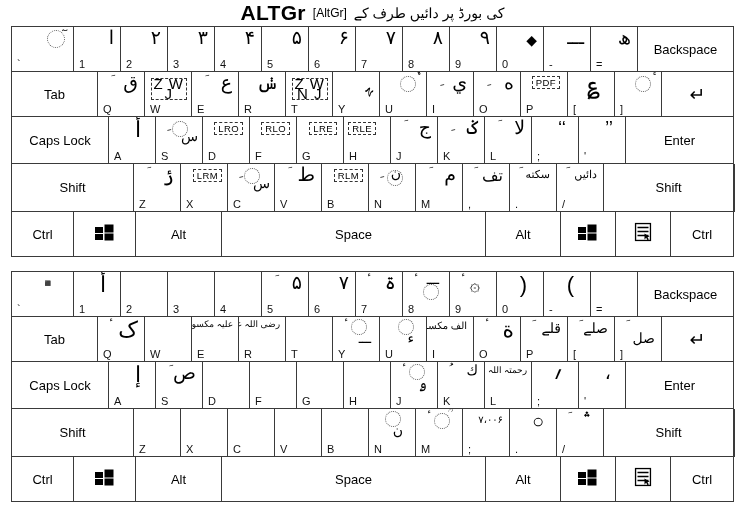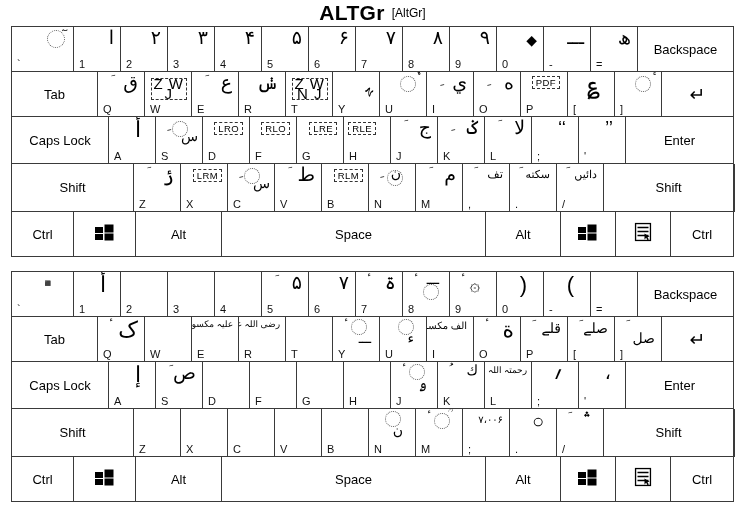--- a/index.html
+++ b/index.html
@@ -132,20 +132,21 @@
   .gear{position:absolute;right:16px;top:4px;font-size:18px;line-height:1;}
 
   .gap{height:14px;}
 </style>
 </head>
 <body>
 
 <div class="page">
 
   <div class="urdu-note">
+    <span class="ur">کی بورڈ پر دائیں طرف کے</span>
     <span class="brk">[AltGr]</span>
     <span class="big">ALTGr</span>
   </div>
 
   <div class="kbd">
 
     <div class="krow row-num">
       <div class="key" style="width:62px">
         <span class="base">`</span>
         <span class="dotc"></span>
@@ -366,21 +367,21 @@
         <span class="altgr mid" style="right:14px;top:2px">ن</span>
       </div>
       <div class="key" style="width:47px">
         <span class="base">M</span>
         <span class="diac" style="right:34px">َ</span>
         <span class="altgr">م</span>
       </div>
       <div class="key" style="width:47px">
         <span class="base">,</span>
         <span class="diac" style="right:36px">َ</span>
-        <span class="altgr tiny" style="font-size:12px;top:4px">تف</span>
+        <span class="altgr tiny" style="font-size:16px;top:4px">تف</span>
       </div>
       <div class="key" style="width:47px">
         <span class="base">.</span>
         <span class="diac" style="right:38px">َ</span>
         <span class="altgr tiny" style="font-size:11px;top:5px">سكته</span>
       </div>
       <div class="key" style="width:47px">
         <span class="base">/</span>
         <span class="diac" style="right:38px">َ</span>
         <span class="altgr tiny" style="font-size:11px;top:5px">دائیں</span>

